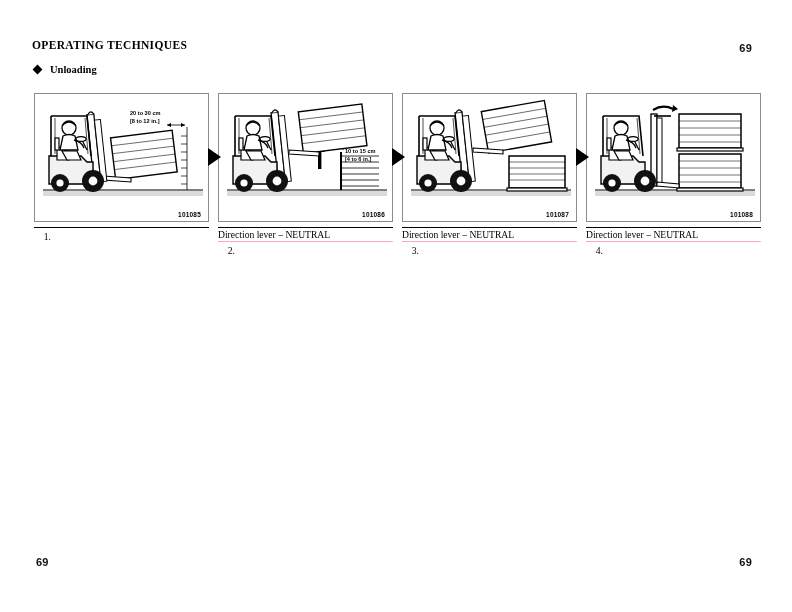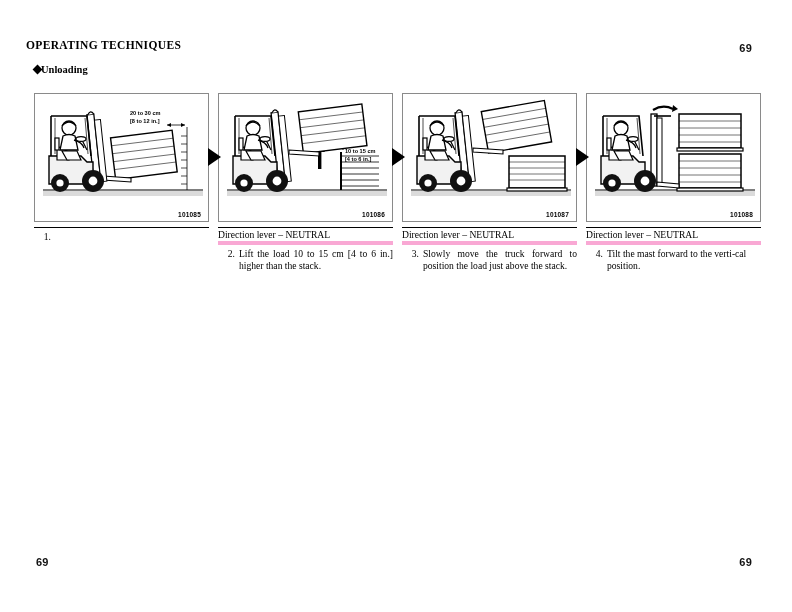--- a/index.html
+++ b/index.html
@@ -24,34 +24,35 @@
     font-weight: bold;
     color: #111;
     letter-spacing: .2px;
   }
   #pn-top-right { right: 40px; top: 42px; }
   #pn-bot-left  { left: 36px;  bottom: 44px; }
   #pn-bot-right { right: 40px; bottom: 44px; }
 
   .doc-title {
     position: absolute;
-    left: 26px;
+    left: 32px;
     top: 39px;
     font-size: 11.5px;
     font-weight: bold;
     letter-spacing: .35px;
   }
   .section-head {
     position: absolute;
     left: 34px;
     top: 64px;
     font-size: 10.5px;
     font-weight: bold;
     display: flex;
     align-items: center;
+    gap: 9px;
   }
   .diamond {
     display: inline-block;
     width: 7px;
     height: 7px;
     background: #000;
     transform: rotate(45deg);
   }
 
   
@@ -118,21 +119,21 @@
   
   .cap-block {
     margin-top: 5px;
     width: 175px;
   }
   .rule-top {
     border-top: 1px solid #000;
     height: 0;
   }
   .lever {
-    border-bottom: 4px solid #f9a8d4;
+    border-bottom: 1px solid #f9a8d4;
     font-size: 9.6px;
     padding: 1px 0 1px 0;
     white-space: nowrap;
   }
   .step {
     display: flex;
     font-size: 9.6px;
     line-height: 1.28;
     margin-top: 3px;
   }
@@ -313,21 +314,20 @@
       </div>
       <div class="fig-id">101086</div>
     </div>
     <div class="arrow"></div>
 
     <div class="cap-block">
       <div class="rule-top"></div>
       <div class="lever">Direction lever – NEUTRAL</div>
       <div class="step">
         <span class="step-num">2.</span>
-        <span class="step-text">Lift the load 10 to 15 cm [4 to 6 in.] higher than the stack.</span>
       </div>
     </div>
   </div>
 
   <div class="col">
     <div class="figure">
       <svg width="175" height="129" viewBox="0 0 175 129">
         <line x1="8" y1="96" x2="168" y2="96" stroke="#000" stroke-width="1.1"></line>
         <rect x="8" y="97" width="160" height="5" fill="#bdbdbd" opacity=".55"></rect>
 
@@ -376,21 +376,20 @@
       </svg>
       <div class="fig-id">101087</div>
     </div>
     <div class="arrow"></div>
 
     <div class="cap-block">
       <div class="rule-top"></div>
       <div class="lever">Direction lever – NEUTRAL</div>
       <div class="step">
         <span class="step-num">3.</span>
-        <span class="step-text">Slowly move the truck forward to position the load just above the stack.</span>
       </div>
     </div>
   </div>
 
   <div class="col">
     <div class="figure">
       <svg width="175" height="129" viewBox="0 0 175 129">
         <line x1="8" y1="96" x2="168" y2="96" stroke="#000" stroke-width="1.1"></line>
         <rect x="8" y="97" width="160" height="5" fill="#bdbdbd" opacity=".55"></rect>
 
@@ -441,18 +440,17 @@
         <circle cx="58" cy="87" r="4.4" fill="#fff"></circle>
       </svg>
       <div class="fig-id">101088</div>
     </div>
 
     <div class="cap-block">
       <div class="rule-top"></div>
       <div class="lever">Direction lever – NEUTRAL</div>
       <div class="step">
         <span class="step-num">4.</span>
-        <span class="step-text nojust">Tilt the mast forward to the verti-cal position.</span>
       </div>
     </div>
   </div>
 
 </div>
 
 </body></html>

